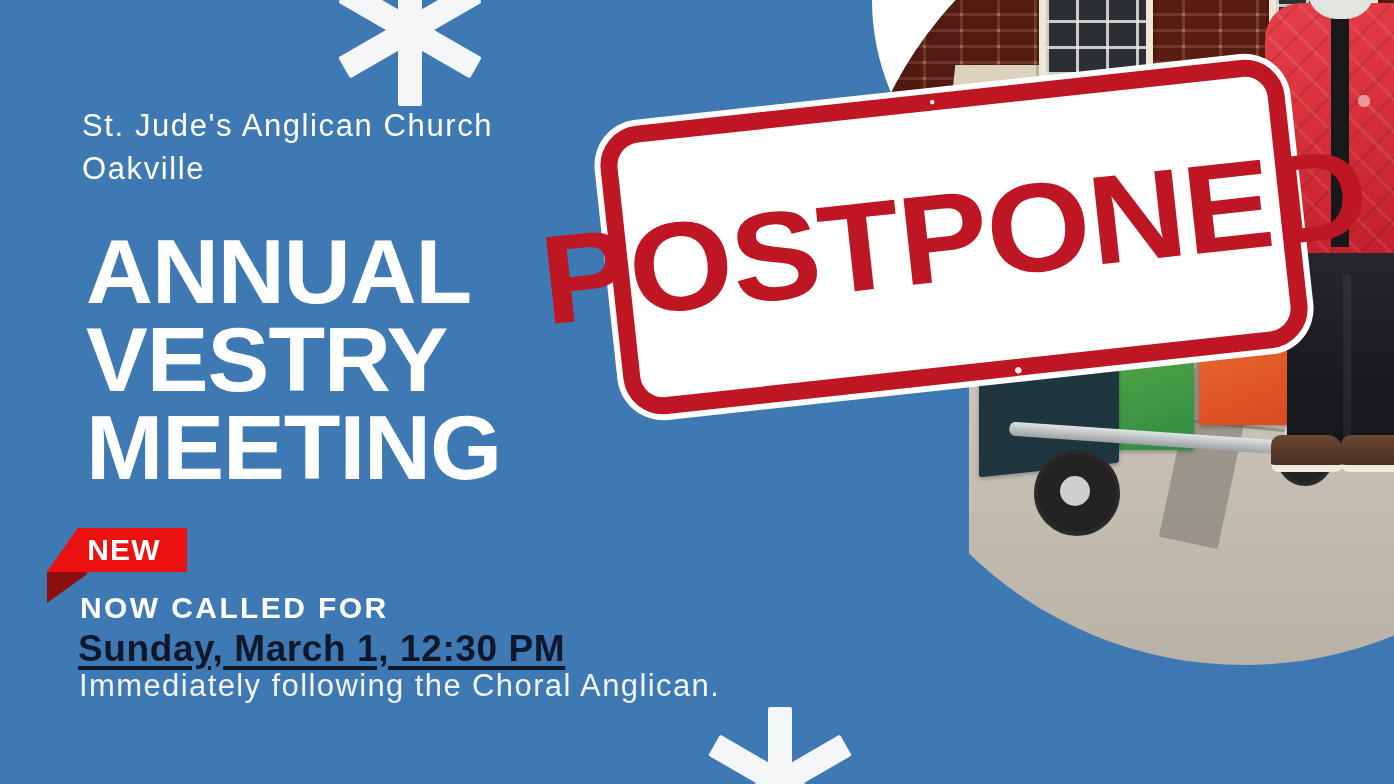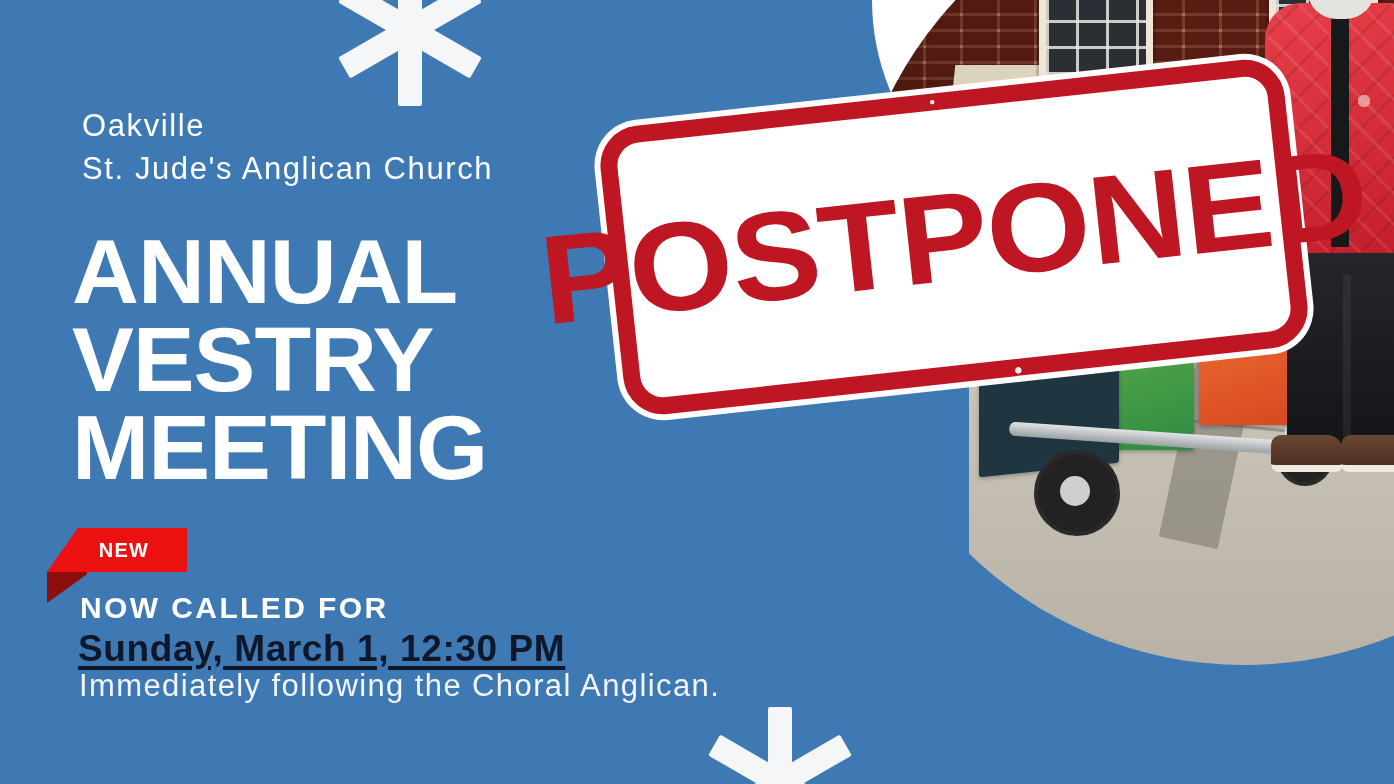--- a/index.html
+++ b/index.html
@@ -168,21 +168,21 @@
     opacity:.9;
   }
 
   
   .church-name{
     position:absolute;left:82px;top:105px;width:560px;
     color:#ffffff;
     font-size:31px;font-weight:400;letter-spacing:1.6px;line-height:1.38;
   }
   .headline{
-    position:absolute;left:72px;top:228px;
+    position:absolute;left:86px;top:228px;
     color:#ffffff;
     font-size:90px;font-weight:700;
     line-height:0.98;letter-spacing:-1px;
     text-transform:uppercase;
   }
   .headline div{transform:scaleX(1.03);transform-origin:left center;}
 
   
   .ribbon{position:absolute;left:47px;top:528px;width:140px;height:44px;}
   .ribbon-body{
@@ -191,21 +191,21 @@
     clip-path:polygon(22% 0%,100% 0%,100% 100%,78% 50%,100% 100%,0% 100%);
   }
   .ribbon-fold{
     position:absolute;left:0px;top:43px;width:40px;height:32px;
     background:#8c0e0e;
     clip-path:polygon(0% 0%,100% 0%,100% 10%,0% 100%);
   }
   .ribbon-label{
     position:absolute;left:0;top:0;width:140px;height:44px;
     display:flex;align-items:center;justify-content:center;
-    color:#ffffff;font-size:20px;font-weight:700;letter-spacing:1.2px;
+    color:#ffffff;font-size:30px;font-weight:700;letter-spacing:1.2px;
     padding-left:14px;box-sizing:border-box;
   }
 
   .now-called{
     position:absolute;left:80px;top:591px;
     color:#ffffff;font-size:30px;font-weight:700;letter-spacing:2.4px;
     text-transform:uppercase;
   }
   .date-line{
     position:absolute;left:78px;top:628px;
@@ -295,22 +295,22 @@
   </div>
 
   <div class="stamp">
     <div class="stamp-box">
       <span class="stamp-text">POSTPONED</span>
     </div>
     <div class="stamp-distress"></div>
   </div>
 
   <div class="church-name">
+    <div>St. Jude's Anglican Church</div>
     <div>Oakville</div>
-    <div>St. Jude's Anglican Church</div>
   </div>
 
   <div class="headline">
     <div>ANNUAL</div>
     <div>VESTRY</div>
     <div>MEETING</div>
   </div>
 
   <div class="ribbon">
     <div class="ribbon-fold"></div>

